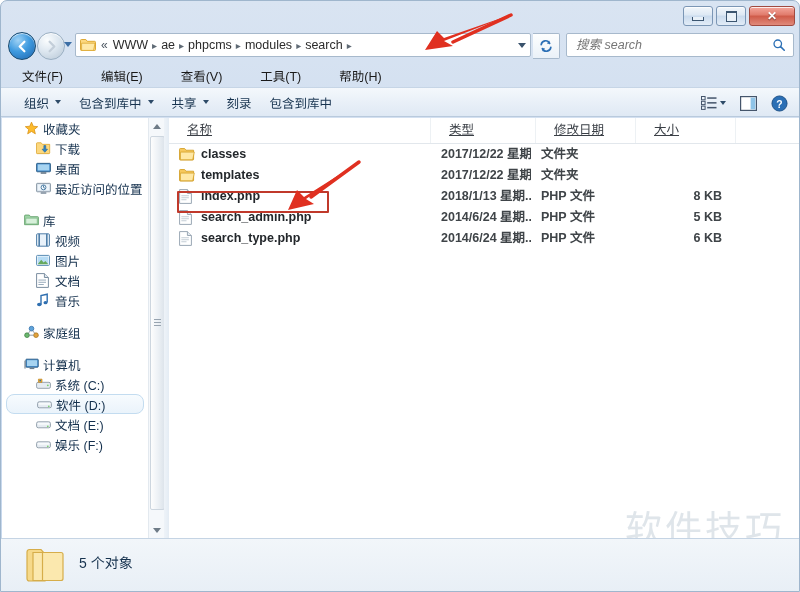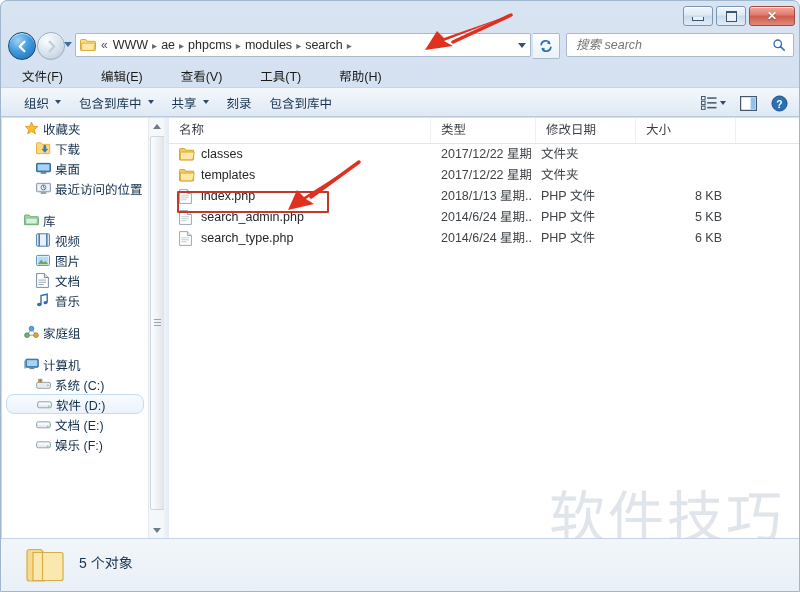--- a/index.html
+++ b/index.html
@@ -315,40 +315,42 @@
   #col-header {
     position: relative;
     height: 25px;
     display: flex; align-items: center;
     border-bottom: 1px solid #e2e7ec;
     background: #ffffff;
   }
   .col {
     font-size: 12.5px;
     color: #3a3f46;
-    padding-left: 10px;
+    padding-left: 18px;
     box-sizing: border-box;
     height: 25px;
     line-height: 25px;
     border-right: 1px solid #edf1f4;
     cursor: default;
     white-space: nowrap;
     overflow: hidden;
+    text-decoration: underline;
   }
   .col-name { width: 262px; }
   .col-date { width: 100px; }
   .col-type { width: 105px; }
   .col-size { width: 100px; }
   .col-last { flex: 1 1 auto; border-right: none; }
 
   .row {
     position: relative;
     display: flex; align-items: center;
     height: 21px;
     cursor: default;
+    font-weight: bold;
   }
   .cell {
     font-size: 12.5px;
     color: #23272b;
     box-sizing: border-box;
     white-space: nowrap;
     overflow: hidden;
     line-height: 21px;
   }
   .cell-name { width: 262px; display: flex; align-items: center; padding-left: 10px; gap: 6px; }
@@ -383,21 +385,21 @@
     position: absolute; left: 78px; top: 13px;
     font-size: 14px;
     color: #17334f;
     white-space: nowrap;
   }
 
   
   #watermark {
     position: absolute;
     right: 14px; bottom: 38px;
-    font-size: 56px;
+    font-size: 37px;
     color: #dfe5ea;
     letter-spacing: 3px;
     font-family: "DejaVu Sans", sans-serif;
     font-weight: 400;
     pointer-events: none;
     user-select: none;
     white-space: nowrap;
   }
 
   

